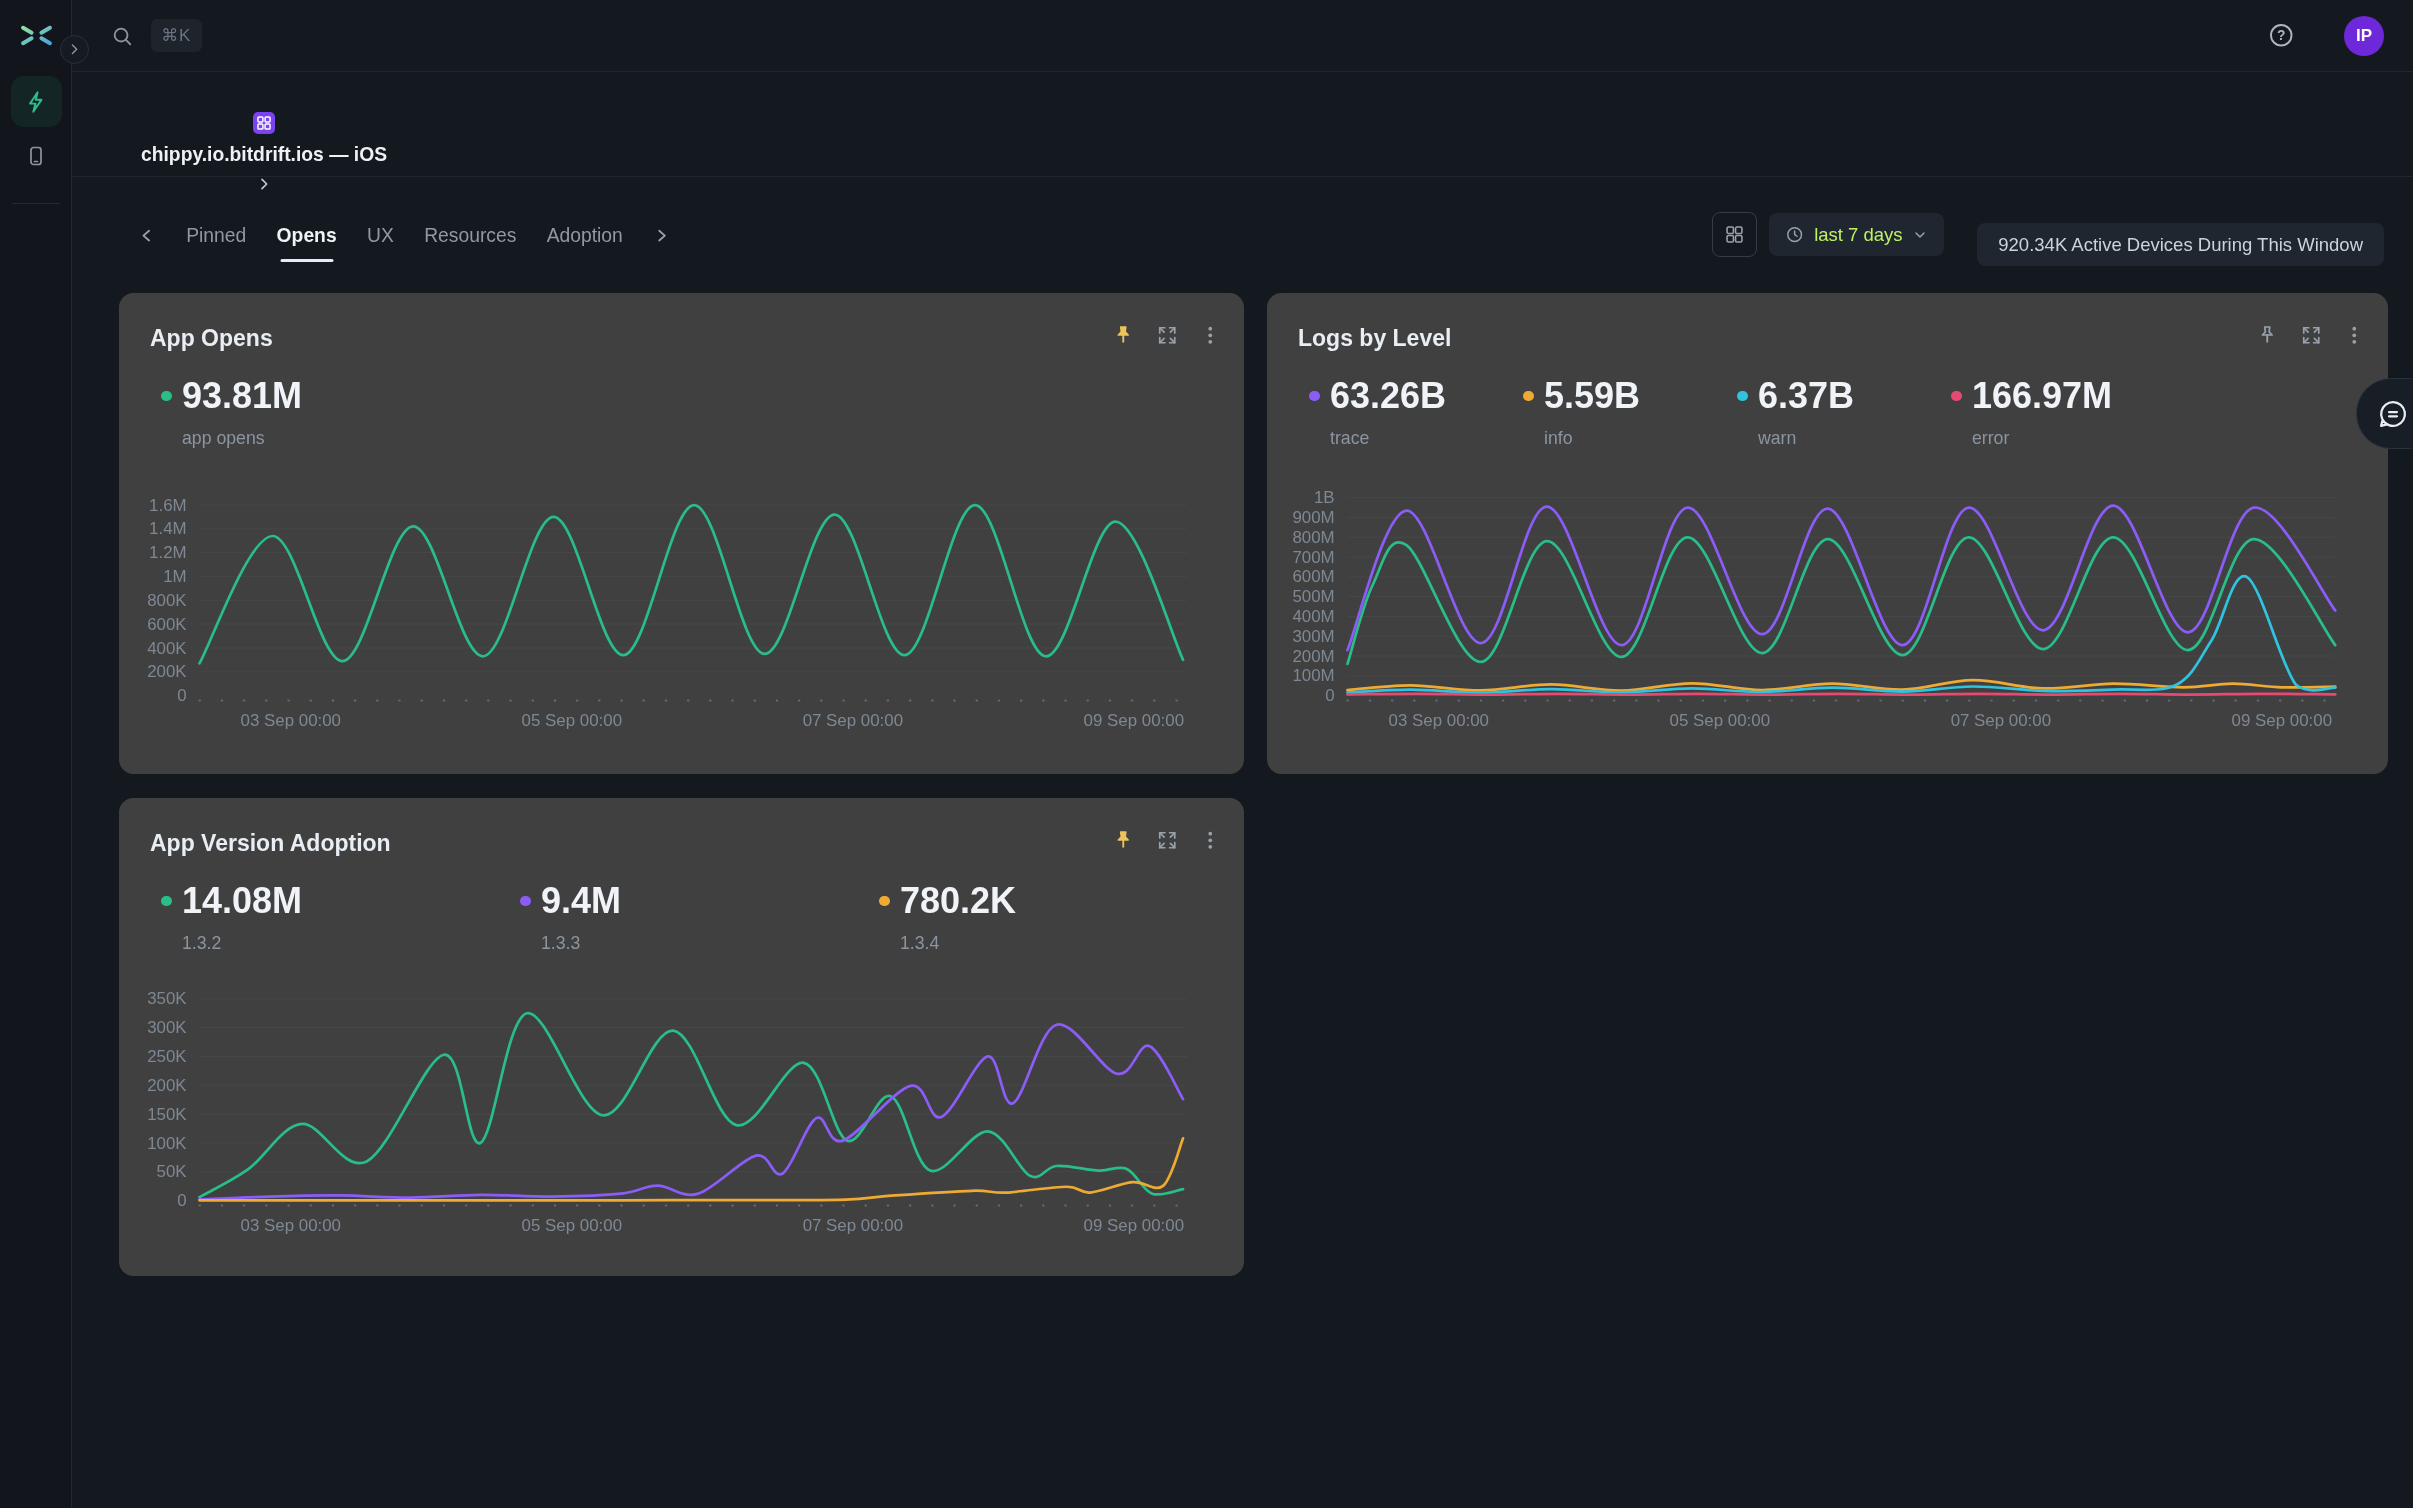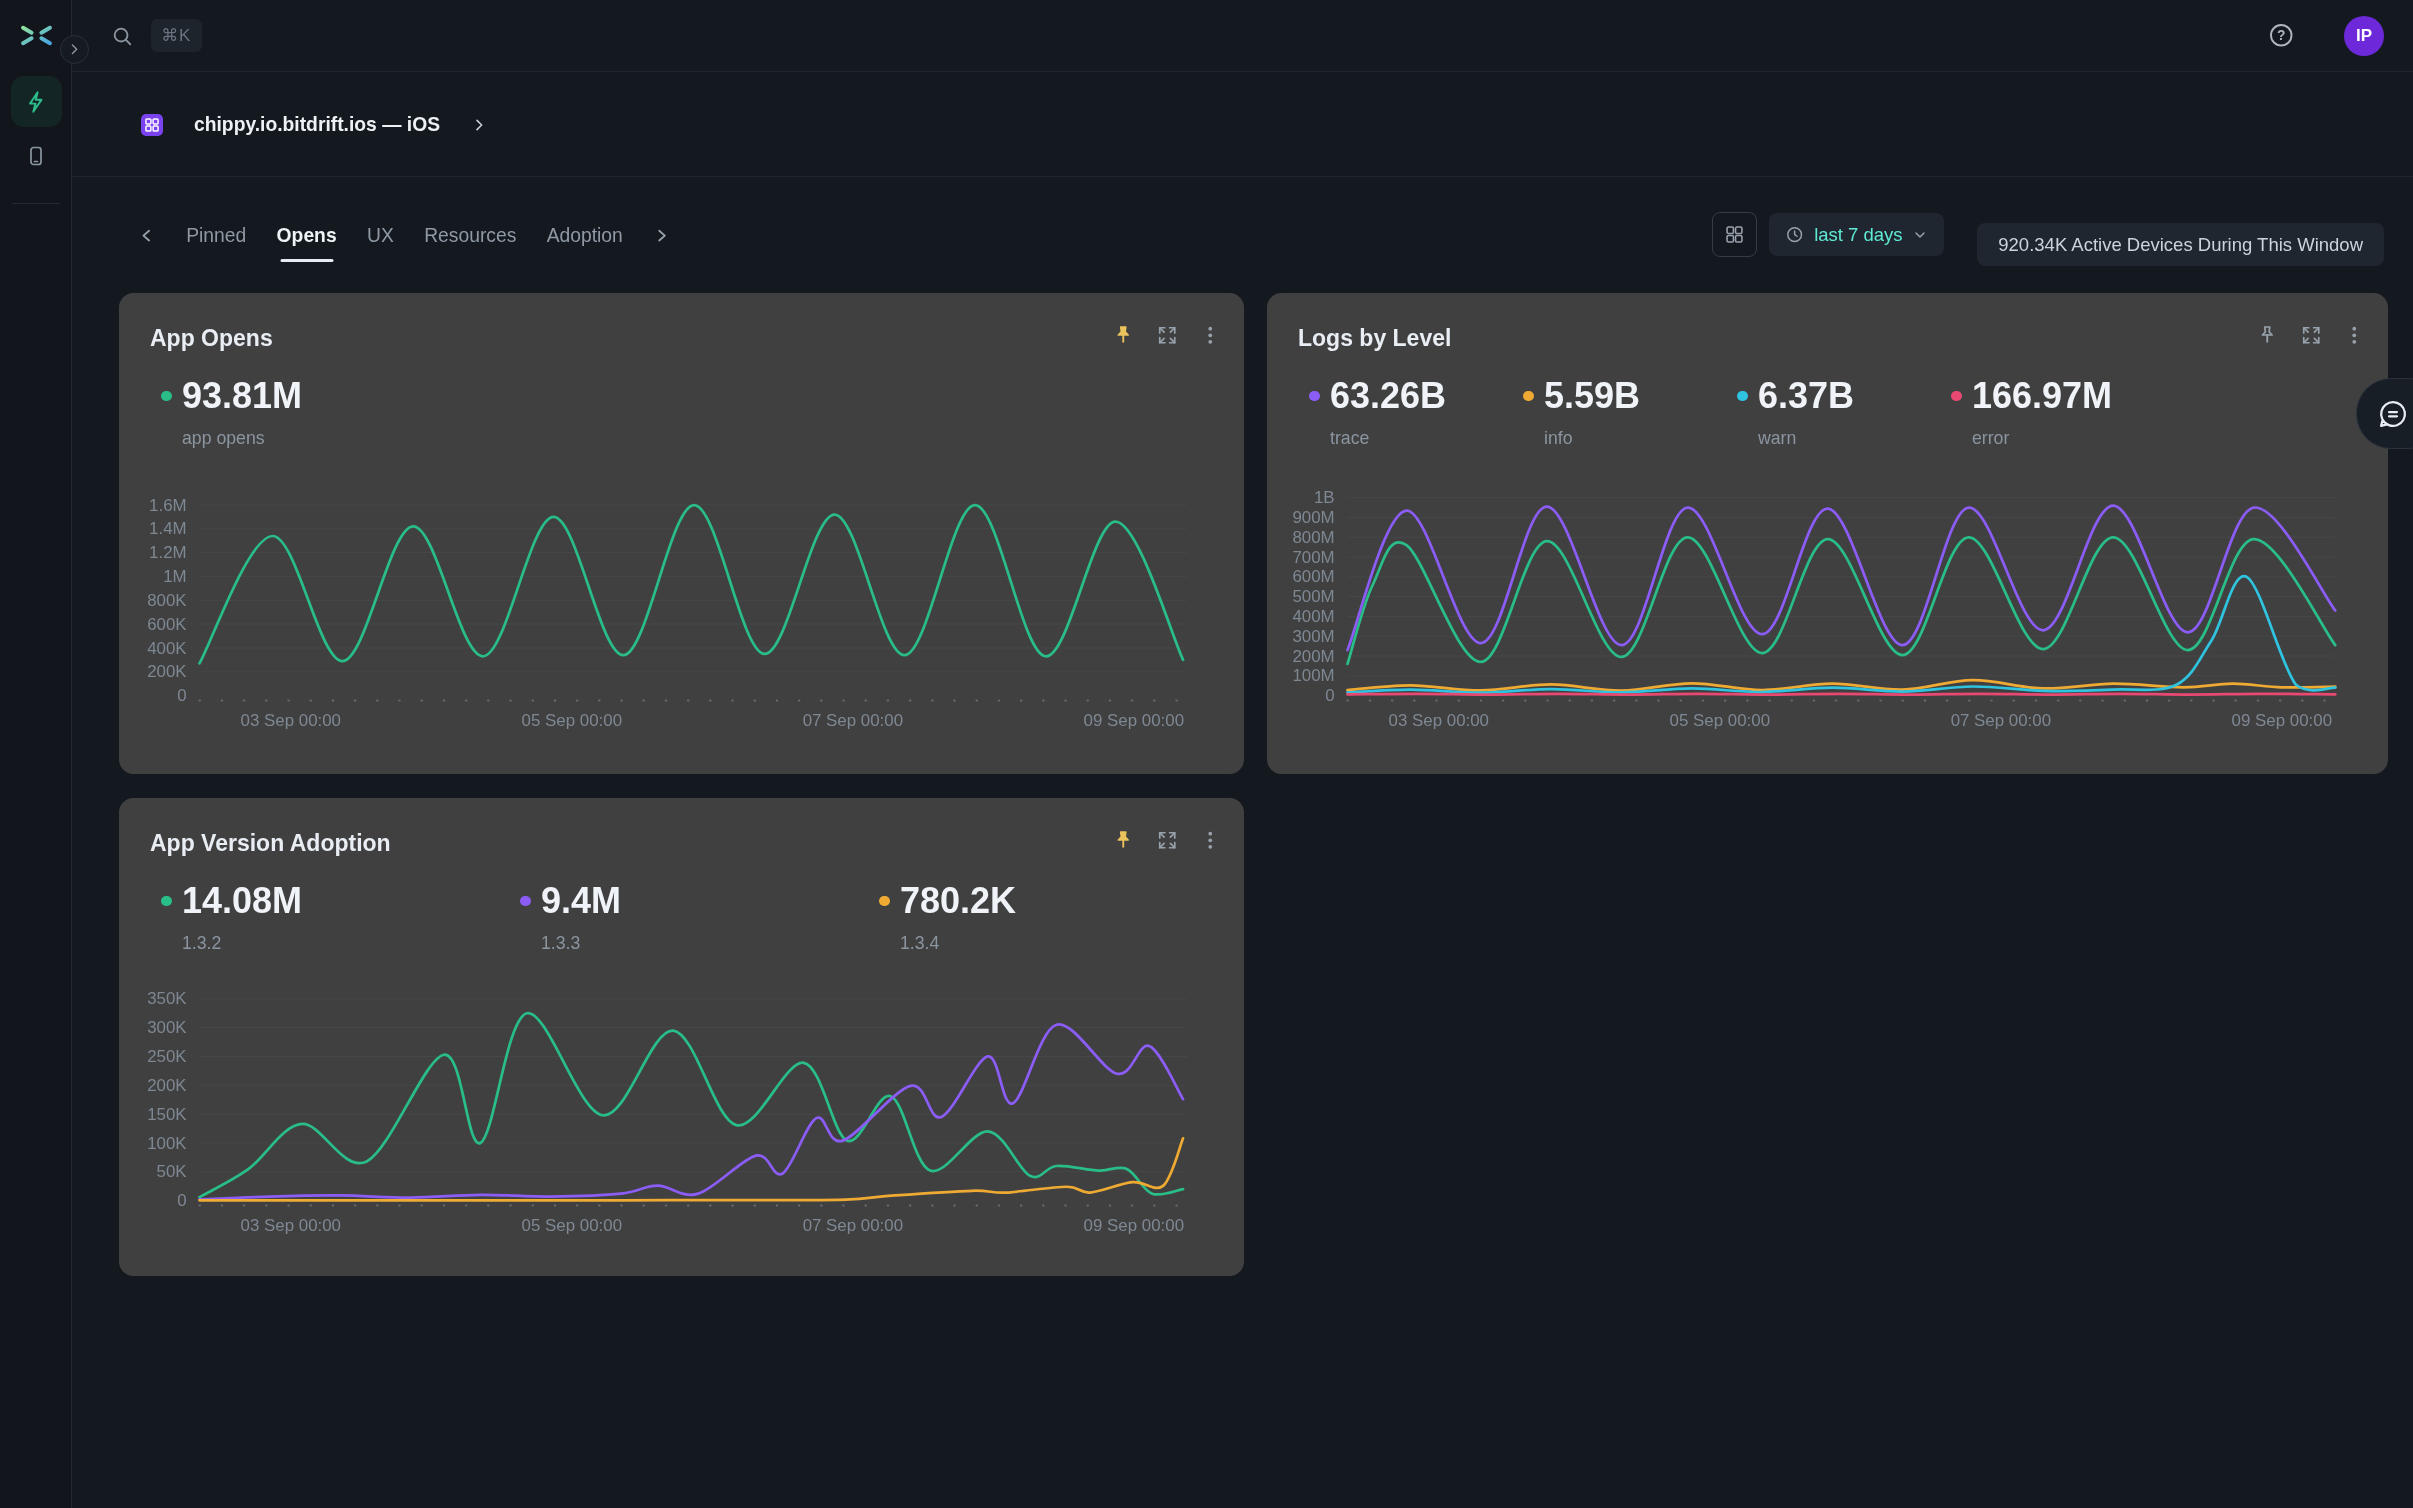--- a/index.html
+++ b/index.html
@@ -33,40 +33,40 @@
   .topbar-right { margin-left:auto; display:flex; align-items:center; gap:50px; }
   .avatar { width:40px; height:40px; border-radius:50%; background:#6d28d9;
     display:flex; align-items:center; justify-content:center;
     font-size:17px; font-weight:700; color:#ffffff; cursor:pointer; }
 
   
   .main { position:absolute; left:72px; top:72px; right:0; bottom:0; }
   .app-header-divider { position:absolute; left:0; right:0; top:104px;
     border-top:0.8px solid #20262e; }
   .breadcrumb { position:absolute; left:69px; top:40px; height:26px;
-    display:flex; align-items:center; gap:31px; }
+    display:flex; align-items:center; gap:10px;flex-direction:column; }
   .breadcrumb-title { font-size:19.3px; font-weight:700; color:#eef2f7; }
 
   .tabs { position:absolute; left:63px; top:140px; height:47px;
     display:flex; align-items:flex-end; gap:24px; }
   .tab { position:relative; height:47px; display:flex; align-items:center;
     padding:0 3.2px; font-size:19.3px; color:#8f99a4; cursor:pointer; }
   .tab.active { color:#eef3f8; font-weight:700; }
   .tab.active::after { content:""; position:absolute; left:50%; transform:translateX(-50%);
     bottom:-3.2px; width:53px; height:3.2px; background:#e6ebf1; border-radius:2.4px; }
   .tab-arrow { width:24px; height:47px; display:flex; align-items:center;
     justify-content:center; cursor:pointer; }
 
   .controls { position:absolute; right:29px; top:139px; height:47px;
     display:flex; align-items:center; gap:12px; }
   .icon-btn-outline { width:45px; height:45px; border:1.2px solid #343c46; border-radius:8px;
     display:flex; align-items:center; justify-content:center; cursor:pointer; background:transparent; }
   .btn-time { height:43px; background:#20262f; border:none; border-radius:8px;
     display:flex; align-items:center; gap:9.7px; padding:0 16px;
-    font-size:18.5px; color:#5eead4; font-family:inherit; cursor:pointer; margin-right:21px; }
+    font-size:18.5px; color:#bef264; font-family:inherit; cursor:pointer; margin-right:21px; }
   .pill { height:43px; background:#20262f; border-radius:8px; padding:0 21px;
     font-size:18.5px; color:#ccd3dc; display:flex; align-items:center;margin-top:20px; }
 
   
   .card { position:absolute; background:#404040; border-radius:14.5px; }
   .card-app-opens   { left:47px;   top:221px; width:1125px; height:481px; }
   .card-logs        { left:1195px; top:221px; width:1121px; height:481px; }
   .card-versions    { left:47px;   top:726px; width:1125px; height:478px; }
   .card-title { position:absolute; left:31px; top:32px; font-size:23px;
     font-weight:700; color:#e9eef4; }

